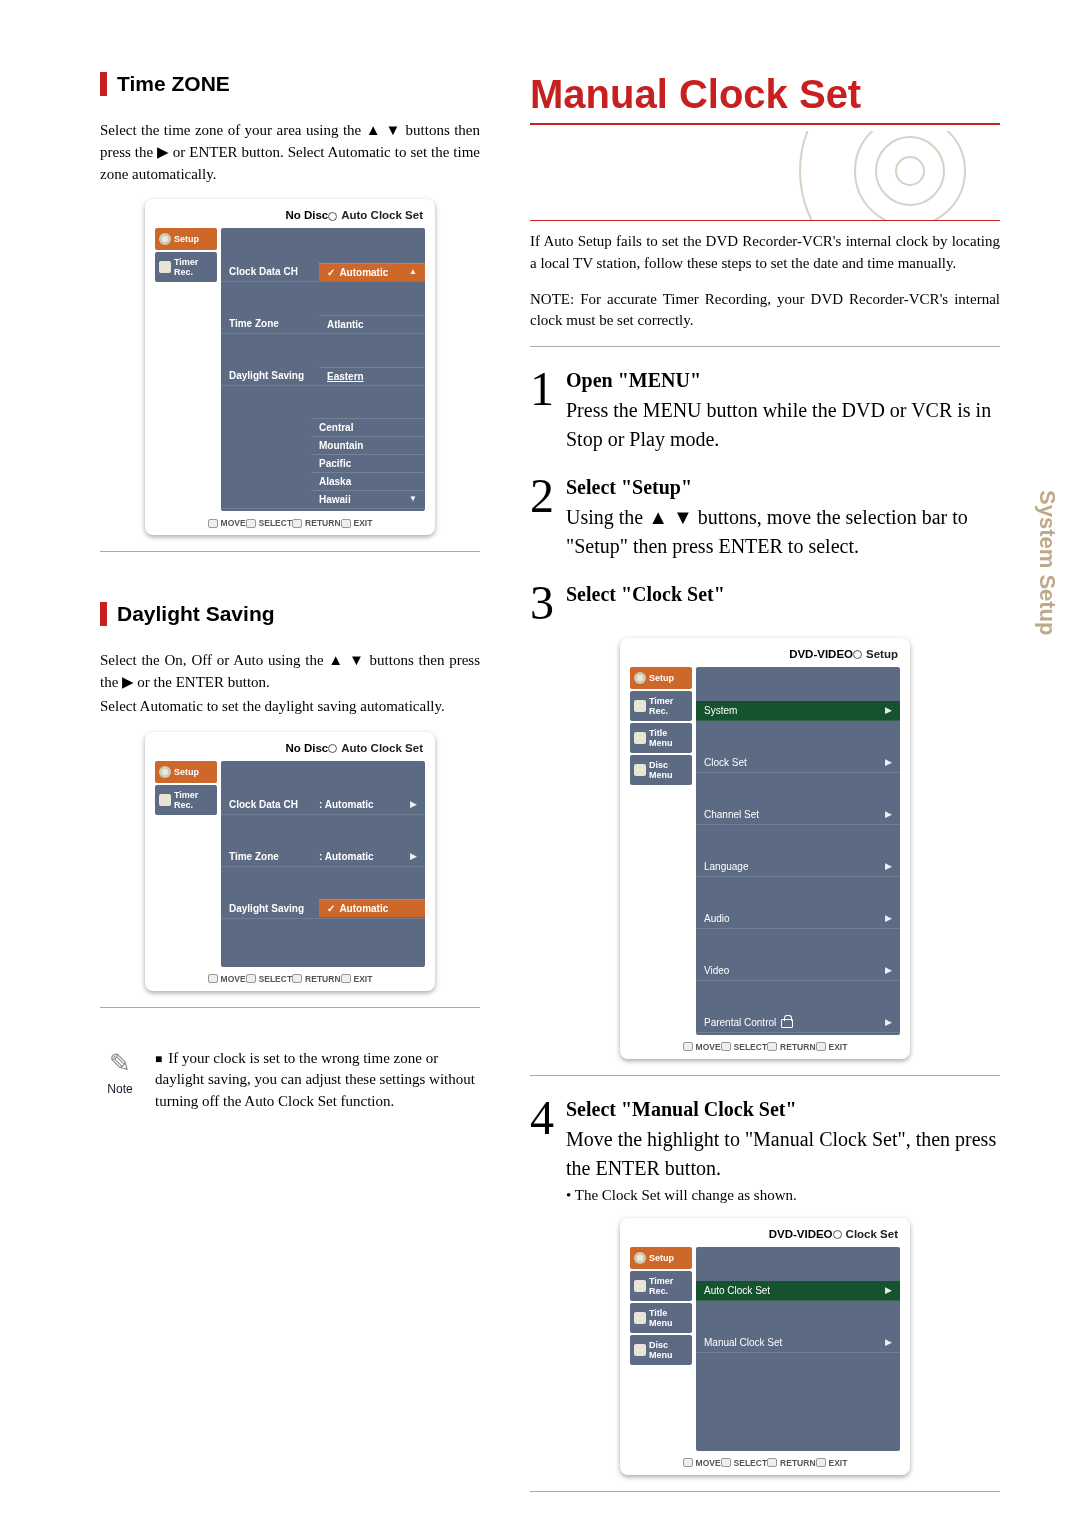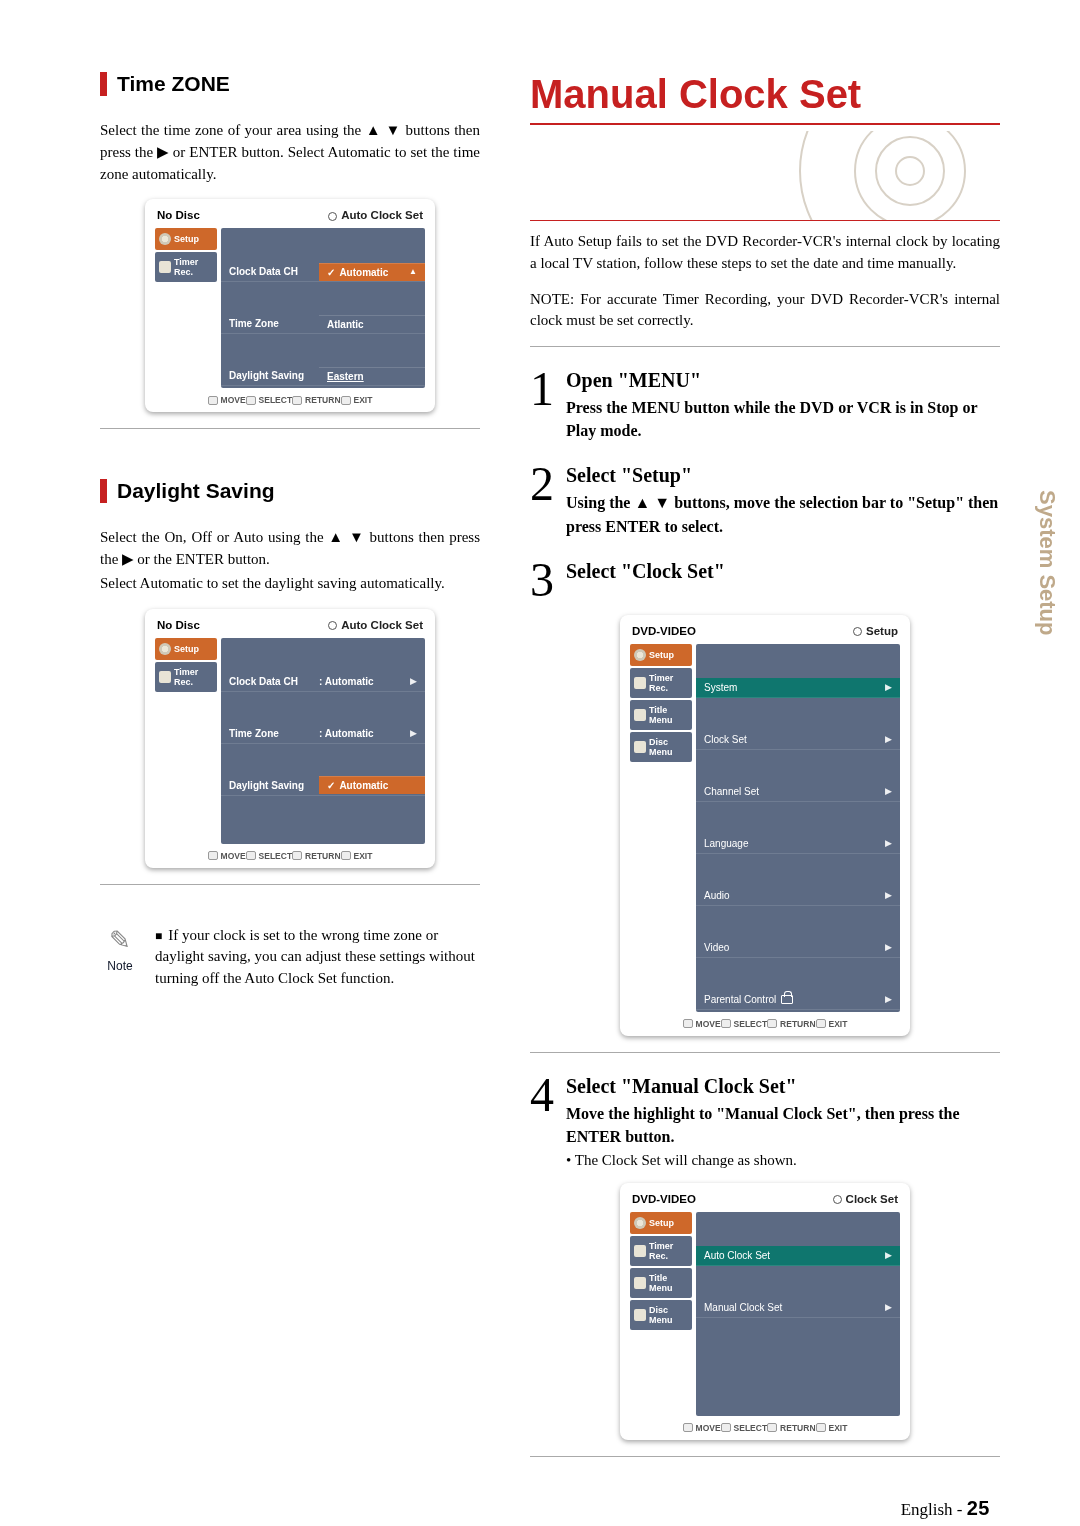--- a/index.html
+++ b/index.html
@@ -85,23 +85,22 @@
     font-weight: normal;
   }
   .step-body { flex: 1; }
   .step-title {
     font-family: Georgia, serif;
     font-weight: bold;
     font-size: 20px;
     margin-bottom: 4px;
   }
   .step-text {
-    font-size: 16px;
+    font-size: 20px;
     line-height: 1.45;
-    font-weight: bold;
   }
   .bullet { font-size: 15px; margin-top: 4px; }
 
   .hr-divider {
     border: none;
     border-top: 1px solid #aaa;
     margin: 10px 0;
   }
 
   
@@ -109,21 +108,21 @@
     width: 290px;
     margin: 14px auto 16px;
     border-radius: 8px;
     background: #fff;
     box-shadow: 0 2px 5px rgba(0,0,0,.35);
     padding: 7px 10px 7px;
     font-family: Arial, sans-serif;
   }
   .osd-title-row {
     display: flex;
-    justify-content: space-between;
+    justify-content: flex-end;
     align-items: center;
     font-size: 11.5px;
     font-weight: bold;
     padding: 3px 2px 7px;
   }
   .osd-title-right { color:#222; font-weight:bold; }
   .chip-dot {
     width:9px;height:9px;border:1px solid #555;border-radius:50%;display:inline-block;margin-right:4px;vertical-align:middle;
   }
   .osd-body { display:flex; }
@@ -158,21 +157,21 @@
     font-size:10px;
     min-height:150px;
   }
   .panel-row {
     padding:4px 8px;
     border-bottom:1px solid rgba(255,255,255,.12);
     display:flex;
     align-items:center;
     margin-top:32px;
   }
-  .panel-row.sel { background:#0f766e; }
+  .panel-row.sel { background:#14532d; }
   .panel-label { flex:0 0 100px; font-weight:bold; }
   .panel-value { flex:1; font-weight:bold; }
   .panel-arrow { font-size:9px; opacity:.9; }
   .check { color:#fff; margin-right:4px; }
   .panel-fill { flex:1; }
 
   .osd-right-panel .panel-row { justify-content:space-between; }
   .lock{ display:inline-block; width:12px;height:9px;border:1px solid #fff;border-radius:1px;position:relative;margin-left:5px;vertical-align:middle;}
   .lock::before{content:'';position:absolute;top:-5px;left:2px;width:6px;height:5px;border:1px solid #fff;border-bottom:none;border-radius:3px 3px 0 0;}
 
@@ -278,20 +277,30 @@
             <div class="panel-fill tz-sub-list" style="margin:-4px -8px -4px 0;">
               <div class="tz-sub-item">Atlantic</div>
             </div>
           </div>
           <div class="panel-row">
               <span class="panel-label">Daylight Saving</span>
             <div class="panel-fill tz-sub-list" style="margin:-4px -8px -4px 0;text-decoration:underline;">
               <div class="tz-sub-item">Eastern</div>
             </div>
           </div>
+          <div class="panel-row" style="padding:0;">
+              <span class="panel-label"></span>
+            <div class="panel-fill tz-sub-list">
+              <div class="tz-sub-item">Central</div>
+              <div class="tz-sub-item">Mountain</div>
+              <div class="tz-sub-item">Pacific</div>
+              <div class="tz-sub-item">Alaska</div>
+              <div class="tz-sub-item"><span>Hawaii</span><span class="tri-down">▼</span></div>
+            </div>
+          </div>
         </div>
       </div>
       <div class="osd-bar">
         <span class="ob-item">
             <span class="ob-sq"></span>
             <span>MOVE</span>
           </span>
         <span class="ob-item">
             <span class="ob-sq"></span>
             <span>SELECT</span>

